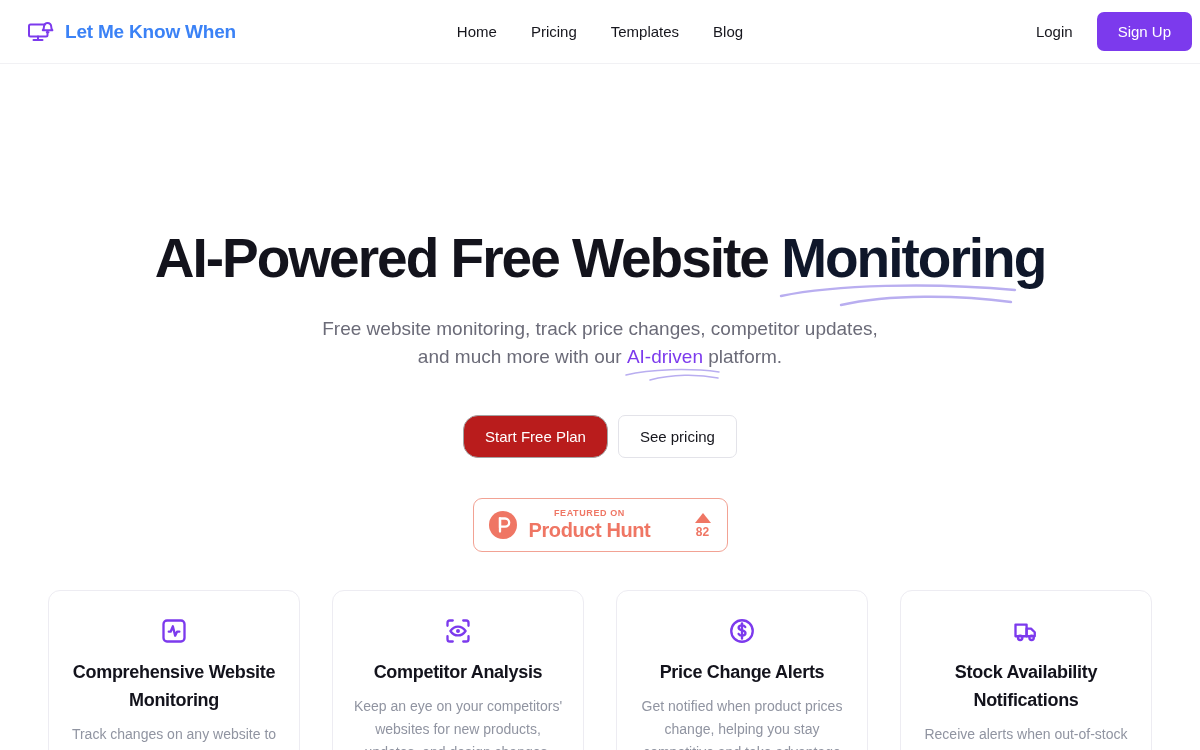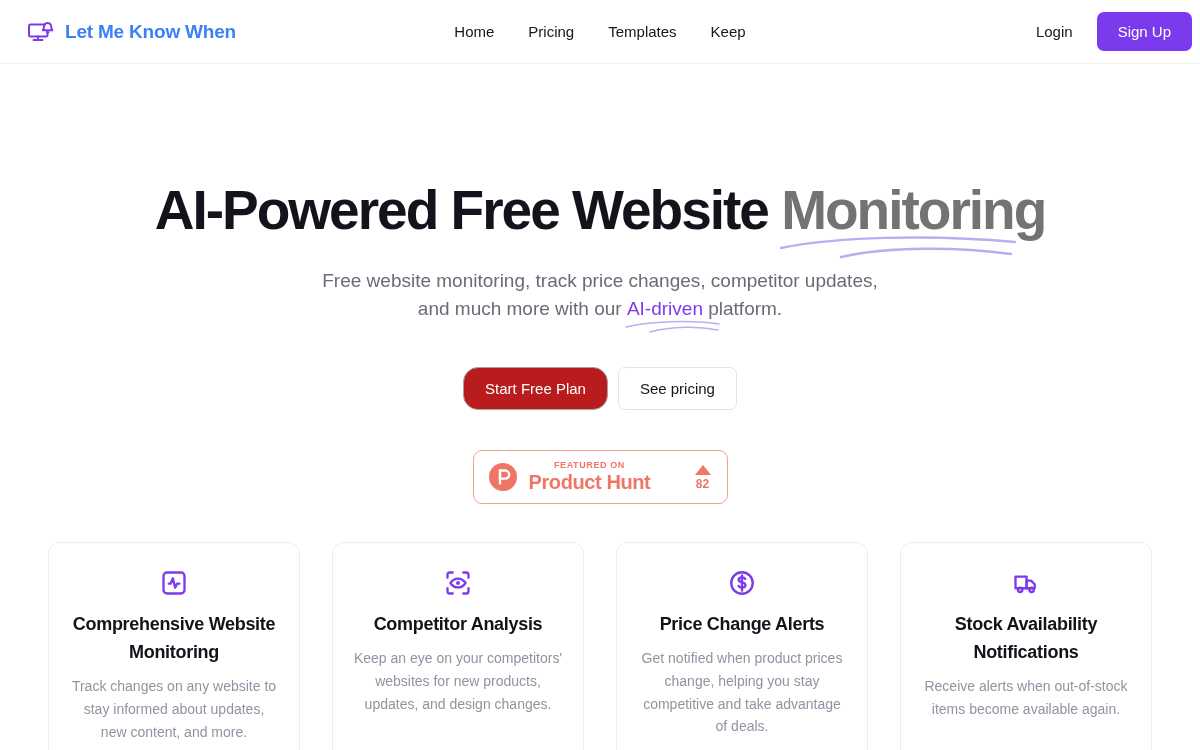--- a/index.html
+++ b/index.html
@@ -85,23 +85,24 @@
   }
   .headline {
     font-size: 55px;
     font-weight: bold;
     color: #13131c;
     letter-spacing: -2px;
     line-height: 1.04;
     white-space: nowrap;
   }
   .hl-accent {
-    color: #737373;
+    color: #0f172a;
     position: relative;
     display: inline-block;
+    margin-top: 48px;
   }
   .hl-accent .swoosh {
     position: absolute;
     left: -2px;
     bottom: -20px;
     width: 240px;
     height: 26px;
     overflow: visible;
   }
 
@@ -258,21 +259,21 @@
         <path d="M22.6 16.2a1.4 1.4 0 0 0 2.1 0" stroke-width="1.6"></path>
       </svg>
     </span>
     <span class="brand-name">Let Me Know When</span>
   </a>
 
   <nav class="nav">
     <a class="nav-link" href="#">Home</a>
     <a class="nav-link" href="#">Pricing</a>
     <a class="nav-link" href="#">Templates</a>
-    <a class="nav-link" href="#">Keep</a>
+    <a class="nav-link" href="#">Blog</a>
   </nav>
 
   <div class="header-right">
     <a class="login-link" href="#">Login</a>
     <button class="signup-btn">Sign Up</button>
   </div>
 
 </header>
 
 <main class="hero">

